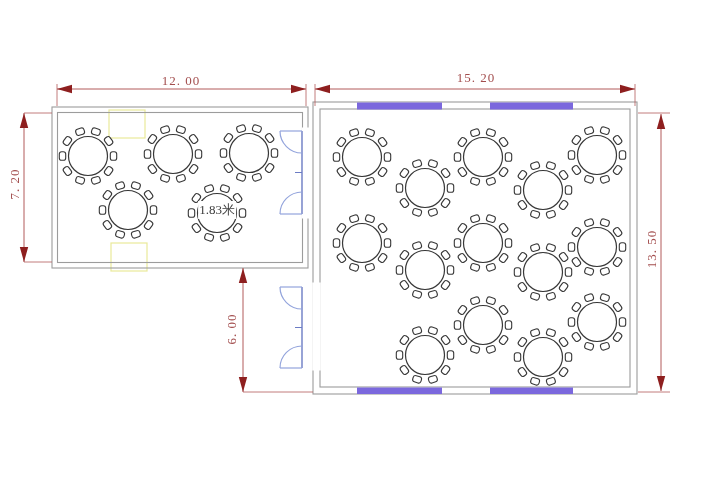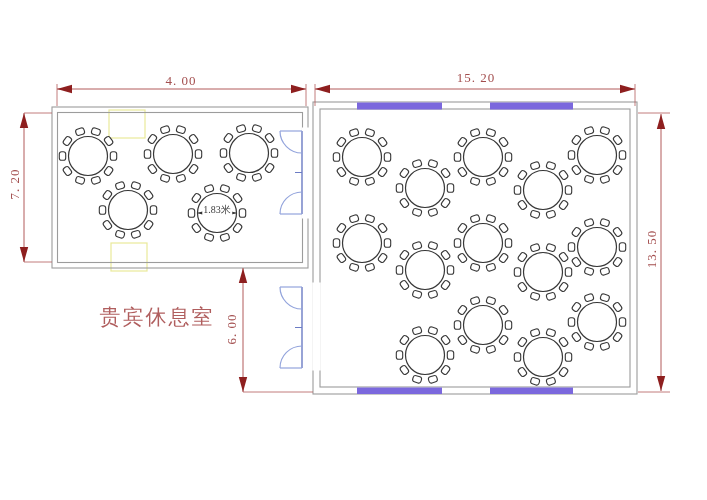--- a/index.html
+++ b/index.html
@@ -3,21 +3,21 @@
 <meta charset="utf-8">
 <style>
   html,body{margin:0;padding:0;background:#fff;}
   .plan{position:relative;width:707px;height:500px;background:#fff;overflow:hidden;
         font-family:"Liberation Serif", serif;}
   .plan svg{position:absolute;left:0;top:0;}
   .lbl{position:absolute;transform:translate(-50%,-50%);white-space:nowrap;}
   .dim-label{color:#a34e4e;font-size:13px;letter-spacing:1px;}
   .dim-label.vertical{transform:translate(-50%,-50%) rotate(-90deg);}
   .room-label{color:#b05e5e;font-size:21px;letter-spacing:2px;}
-  .table-dim-label{color:#3a3a3a;font-size:10px;background:#fff;padding:0 1px;letter-spacing:0;}
+  .table-dim-label{color:#3a3a3a;font-size:13px;background:#fff;padding:0 1px;letter-spacing:0;}
 </style>
 </head>
 <body>
 
 <div class="plan">
   <svg id="plan-svg" width="707" height="500" viewBox="0 0 707 500">
       <rect x="109" y="110" width="36" height="28" fill="none" stroke="#e9e99a" stroke-width="1.2"></rect>
       <rect x="111" y="243" width="36" height="28" fill="none" stroke="#e9e99a" stroke-width="1.2"></rect>
       <g>
         <rect x="52" y="107" width="256" height="161" fill="none" stroke="#9c9c9c" stroke-width="1.1"></rect>
@@ -330,22 +330,21 @@
         <polygon points="661,391 656.8,376 665.2,376" fill="#8e1f1f"></polygon>
       </g>
       <g>
         <line x1="243" y1="392" x2="313" y2="392" stroke="#b25b5b" stroke-width="0.8"></line>
         <line x1="243" y1="268" x2="243" y2="392" stroke="#b25b5b" stroke-width="1"></line>
         <polygon points="243,268 238.8,283 247.2,283" fill="#8e1f1f"></polygon>
         <polygon points="243,392 238.8,377 247.2,377" fill="#8e1f1f"></polygon>
       </g>
     </svg>
 
-  <div class="lbl dim-label" id="lbl-dim-0" style="left: 181px; top: 81px;">4. 00</div>
+  <div class="lbl dim-label" id="lbl-dim-0" style="left: 181px; top: 81px;">12. 00</div>
   <div class="lbl dim-label" id="lbl-dim-1" style="left: 476px; top: 78px;">15. 20</div>
   <div class="lbl dim-label vertical" id="lbl-dim-2" style="left: 15px; top: 184px;">7. 20</div>
   <div class="lbl dim-label vertical" id="lbl-dim-3" style="left: 652px; top: 249px;">13. 50</div>
   <div class="lbl dim-label vertical" id="lbl-dim-4" style="left: 232px; top: 329px;">6. 00</div>
 
-  <div class="lbl room-label" id="lbl-room-0" style="left: 157px; top: 317px;">贵宾休息室</div>
 
   <div class="lbl table-dim-label" id="lbl-table-dim" style="left: 217px; top: 210px;">1.83米</div>
 </div>
 
 </body></html>

